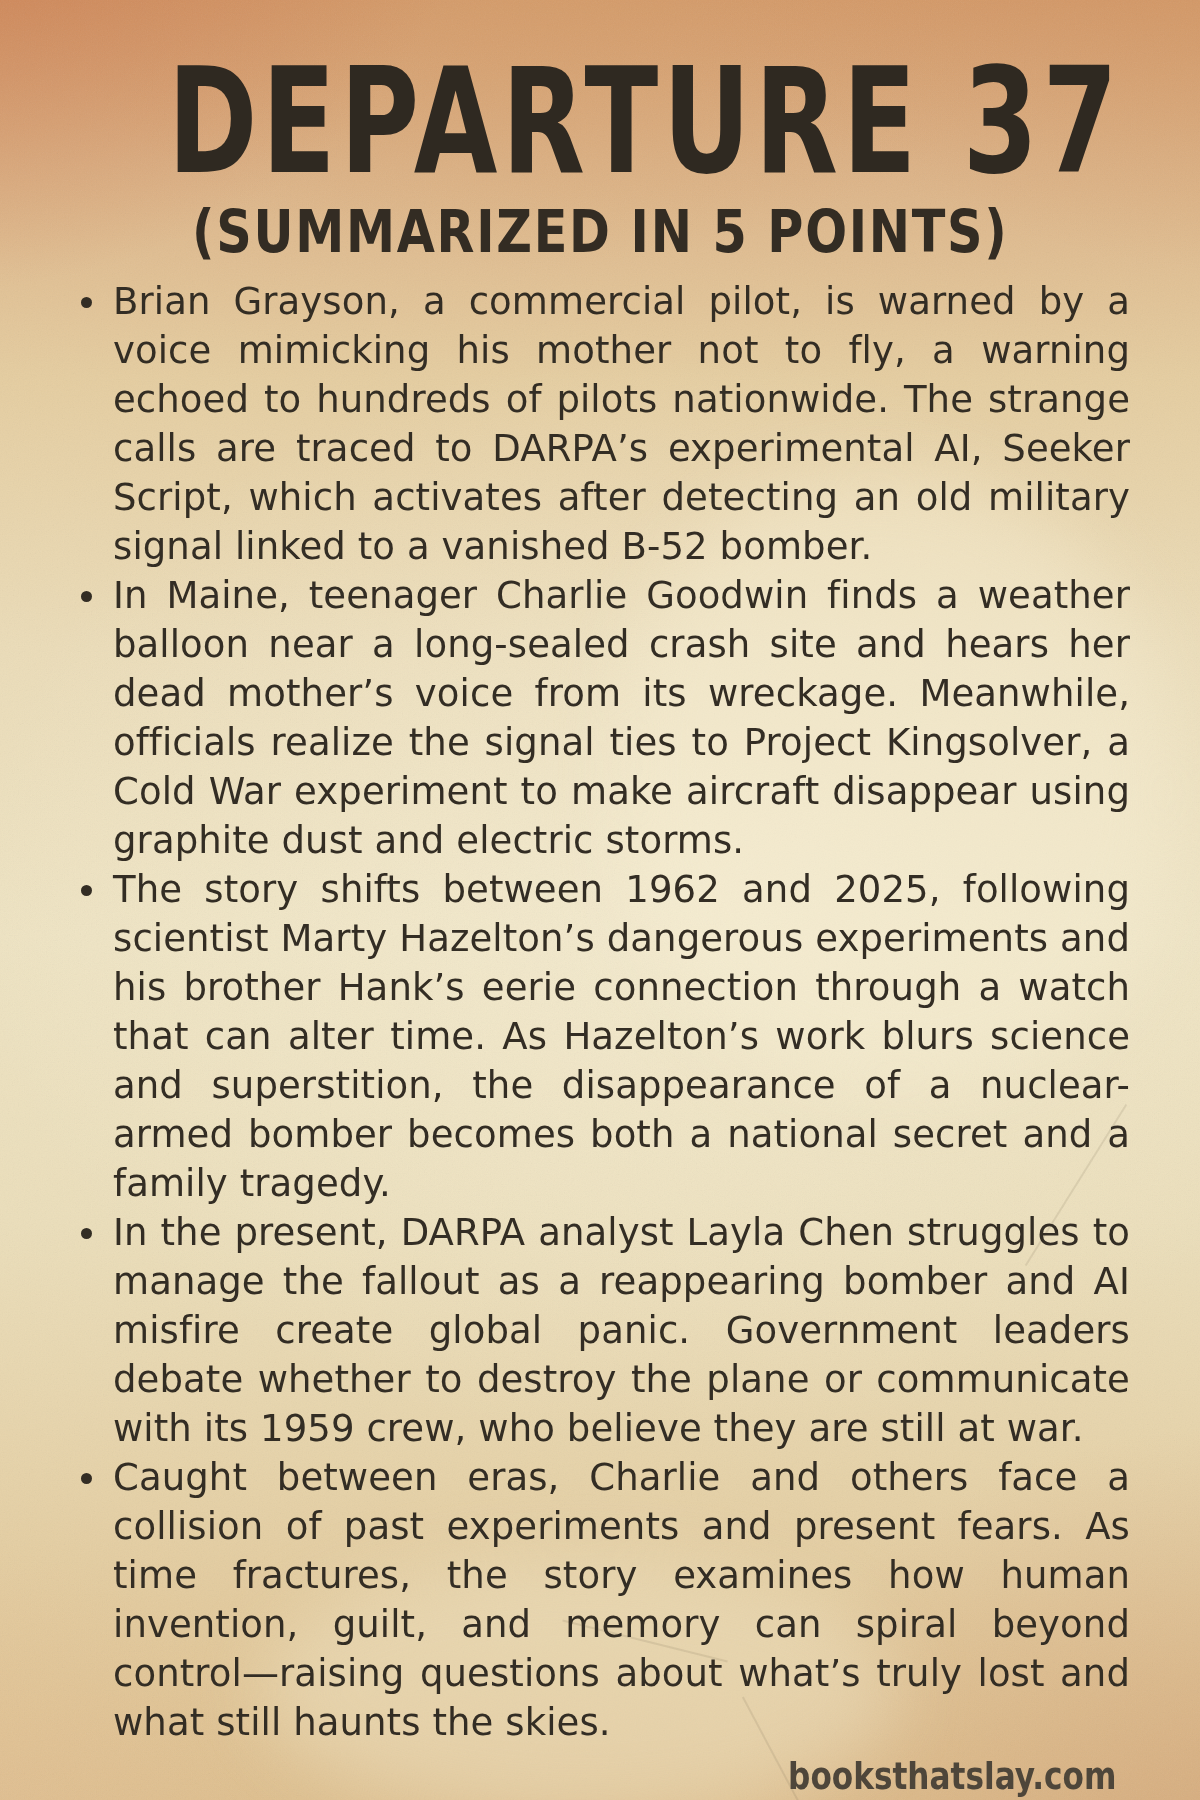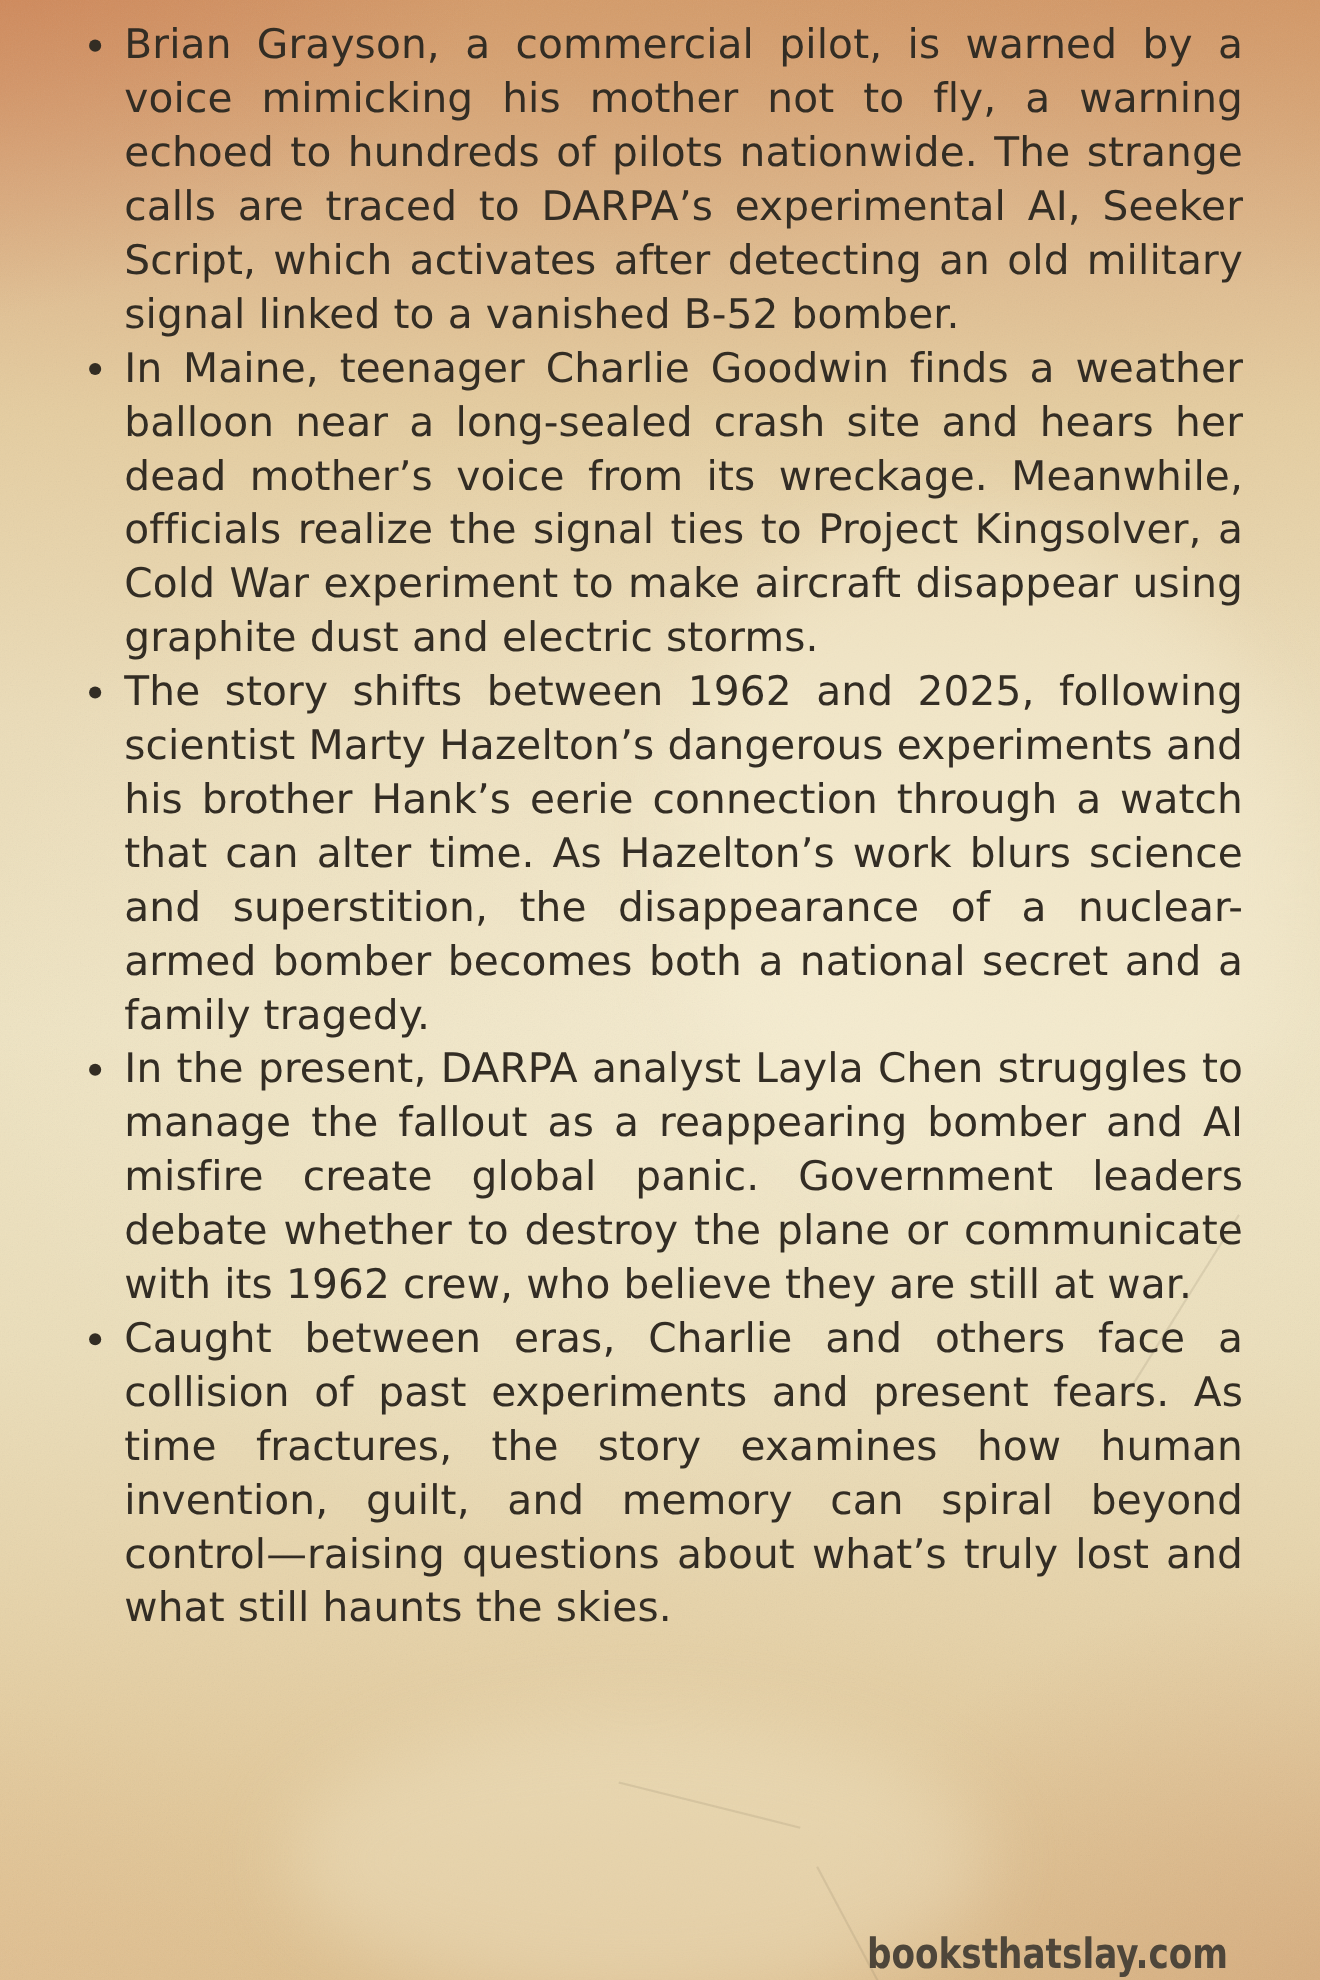--- a/index.html
+++ b/index.html
@@ -147,26 +147,31 @@
   </svg>
 
   <div class="patch patch-right"></div>
   <div class="patch patch-bottom"></div>
   <div class="crease crease-1"></div>
   <div class="crease crease-2"></div>
   <div class="crease crease-3"></div>
 
   <div class="content">
 
+    <div class="header">
+      <div class="title">DEPARTURE 37</div>
+      <br>
+      <div class="subtitle">(SUMMARIZED IN 5 POINTS)</div>
+    </div>
 
     <ul class="summary-list">
       <li>Brian Grayson, a commercial pilot, is warned by a voice mimicking his mother not to fly, a warning echoed to hundreds of pilots nationwide. The strange calls are traced to DARPA’s experimental AI, Seeker Script, which activates after detecting an old military signal linked to a vanished B-52 bomber.</li>
       <li>In Maine, teenager Charlie Goodwin finds a weather balloon near a long-sealed crash site and hears her dead mother’s voice from its wreckage. Meanwhile, officials realize the signal ties to Project Kingsolver, a Cold War experiment to make aircraft disappear using graphite dust and electric storms.</li>
       <li>The story shifts between 1962 and 2025, following scientist Marty Hazelton’s dangerous experiments and his brother Hank’s eerie connection through a watch that can alter time. As Hazelton’s work blurs science and superstition, the disappearance of a nuclear-armed bomber becomes both a national secret and a family tragedy.</li>
-      <li>In the present, DARPA analyst Layla Chen struggles to manage the fallout as a reappearing bomber and AI misfire create global panic. Government leaders debate whether to destroy the plane or communicate with its 1962 crew, who believe they are still at war.</li>
+      <li>In the present, DARPA analyst Layla Chen struggles to manage the fallout as a reappearing bomber and AI misfire create global panic. Government leaders debate whether to destroy the plane or communicate with its 1959 crew, who believe they are still at war.</li>
       <li>Caught between eras, Charlie and others face a collision of past experiments and present fears. As time fractures, the story examines how human invention, guilt, and memory can spiral beyond control—raising questions about what’s truly lost and what still haunts the skies.</li>
     </ul>
 
   </div>
 
   <div class="watermark">booksthatslay.com</div>
 
 </div>
 
 </body></html>

